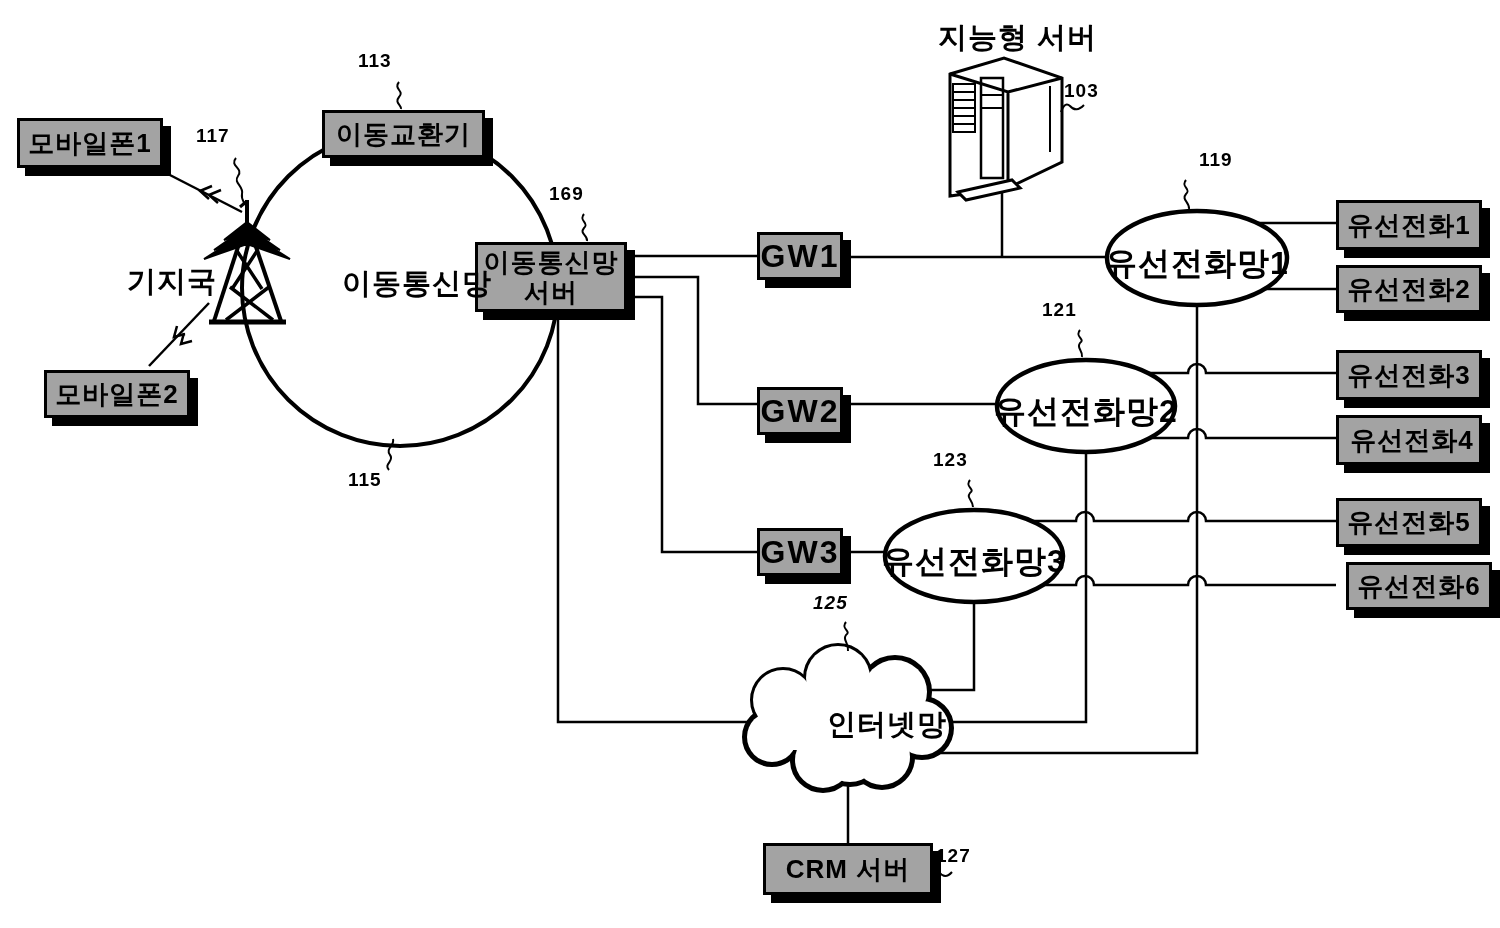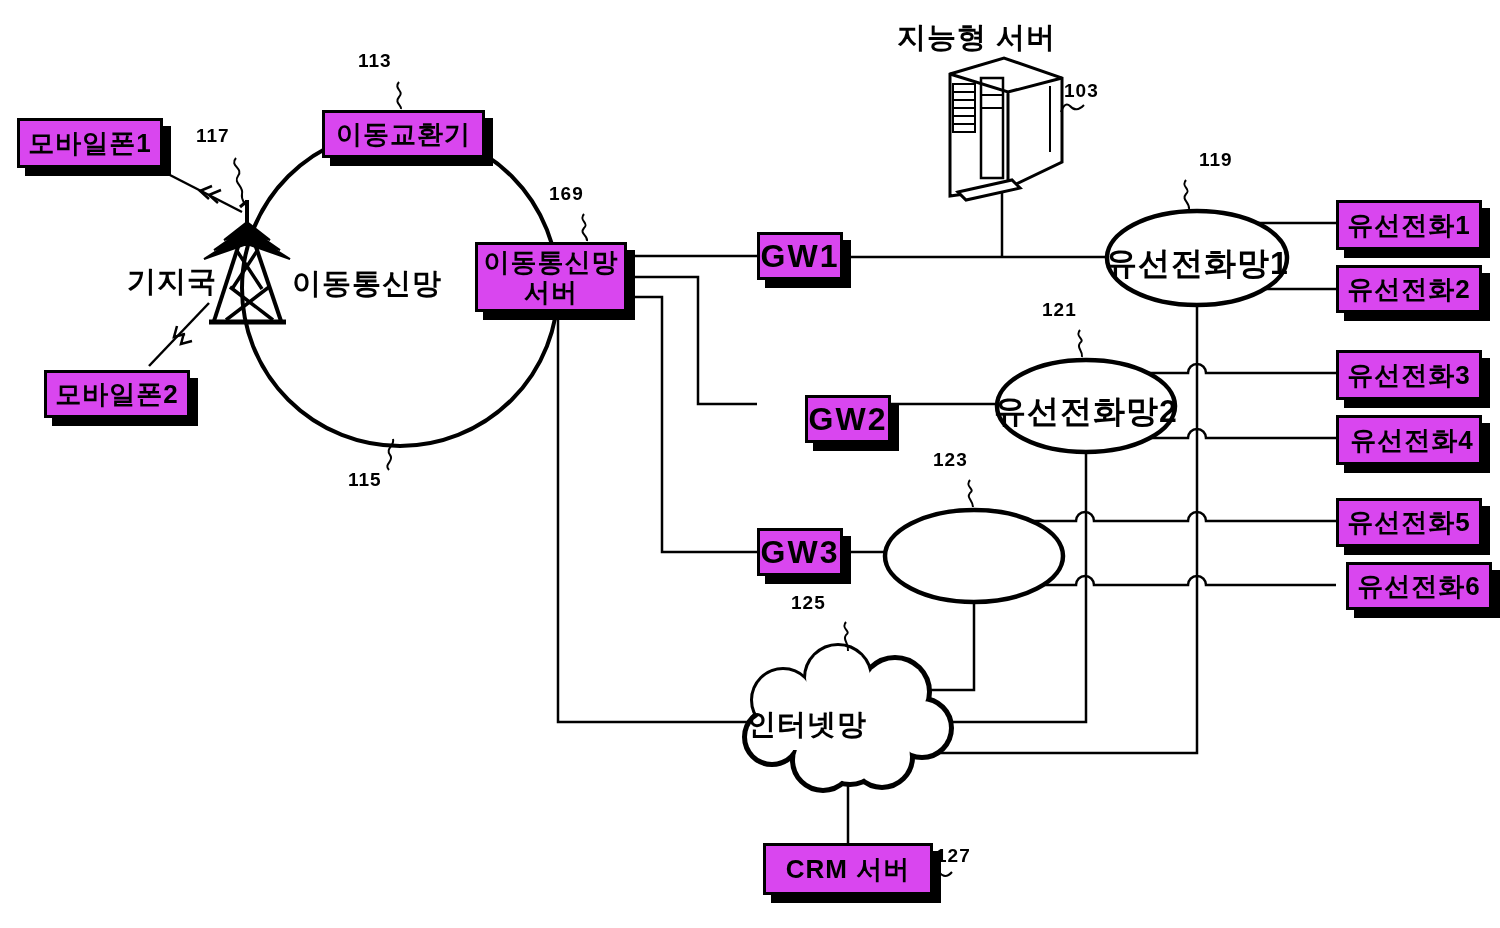--- a/index.html
+++ b/index.html
@@ -2,29 +2,29 @@
 <html><head>
 <meta charset="utf-8">
 <style>
   html,body{margin:0;padding:0;background:#fff;}
   .stage{
     position:relative;width:1500px;height:928px;background:#fff;overflow:hidden;
     font-family:"Liberation Sans","DejaVu Sans",sans-serif;color:#000;
   }
   .stage svg{position:absolute;left:0;top:0;z-index:1;}
   .node{
-    position:absolute;box-sizing:border-box;background:#d946ef;border:3px solid #000;
+    position:absolute;box-sizing:border-box;background:#a3a3a3;border:3px solid #000;
     box-shadow:8px 8px 0 #000;display:flex;align-items:center;justify-content:center;
     font-weight:bold;font-size:26px;z-index:2;white-space:nowrap;letter-spacing:1px;
   }
   .node.two-line{flex-direction:column;line-height:30px;font-size:26px;}
   .node.gw{font-size:32px;letter-spacing:2px;}
   .lbl{
     position:absolute;z-index:3;font-weight:bold;font-size:29px;white-space:nowrap;
-    text-align:left;letter-spacing:1px;
+    text-align:right;letter-spacing:1px;
   }
   .elbl{position:absolute;z-index:3;font-weight:bold;font-size:32px;white-space:nowrap;text-align:center;width:200px;letter-spacing:1px;}
   .num{
     position:absolute;z-index:3;font-weight:600;font-size:19px;white-space:nowrap;
     text-align:left;width:80px;letter-spacing:1px;
   }
 </style>
 </head>
 <body>
 
@@ -150,21 +150,21 @@
   <div class="node" style="left:322px;top:110px;width:163px;height:48px;">
     <span>이동교환기</span>
   </div>
   <div class="node two-line" style="left:475px;top:242px;width:152px;height:70px;">
     <span>이동통신망</span>
     <span>서버</span>
   </div>
   <div class="node gw" style="left:757px;top:232px;width:86px;height:48px;">
     <span>GW1</span>
   </div>
-  <div class="node gw" style="left:757px;top:395px;width:86px;height:48px;margin-left:48px;">
+  <div class="node gw" style="left:757px;top:387px;width:86px;height:48px;">
     <span>GW2</span>
   </div>
   <div class="node gw" style="left:757px;top:528px;width:86px;height:48px;">
     <span>GW3</span>
   </div>
   <div class="node" style="left:763px;top:843px;width:170px;height:52px;">
     <span>CRM 서버</span>
   </div>
 
   <div class="node" style="left:1336px;top:200px;width:146px;height:50px;">
@@ -185,25 +185,26 @@
   <div class="node" style="left:1336px;top:562px;width:146px;height:48px;margin-left:10px;">
     <span>유선전화6</span>
   </div>
 
   <div class="lbl" style="left:897px;top:18px;width:200px;">지능형 서버</div>
   <div class="lbl" style="left:127px;top:262px;width:90px;">기지국</div>
   <div class="lbl" style="left:292px;top:264px;width:200px;">이동통신망</div>
   <div class="lbl" style="left:747px;top:705px;width:200px;">인터넷망</div>
   <div class="elbl" style="left:1097px;top:242px;">유선전화망1</div>
   <div class="elbl" style="left:986px;top:390px;">유선전화망2</div>
+  <div class="elbl" style="left:874px;top:540px;">유선전화망3</div>
 
   <div class="num" style="left:358px;top:50px;">113</div>
   <div class="num" style="left:196px;top:125px;">117</div>
   <div class="num" style="left:549px;top:183px;">169</div>
   <div class="num" style="left:348px;top:469px;">115</div>
   <div class="num" style="left:1064px;top:80px;">103</div>
   <div class="num" style="left:1199px;top:149px;">119</div>
   <div class="num" style="left:1042px;top:299px;">121</div>
   <div class="num" style="left:933px;top:449px;">123</div>
-  <div class="num" style="left:791px;top:592px;">125</div>
+  <div class="num" style="left:813px;top:592px;font-style:italic;">125</div>
   <div class="num" style="left:936px;top:845px;">127</div>
 
 </div>
 
 </body></html>

